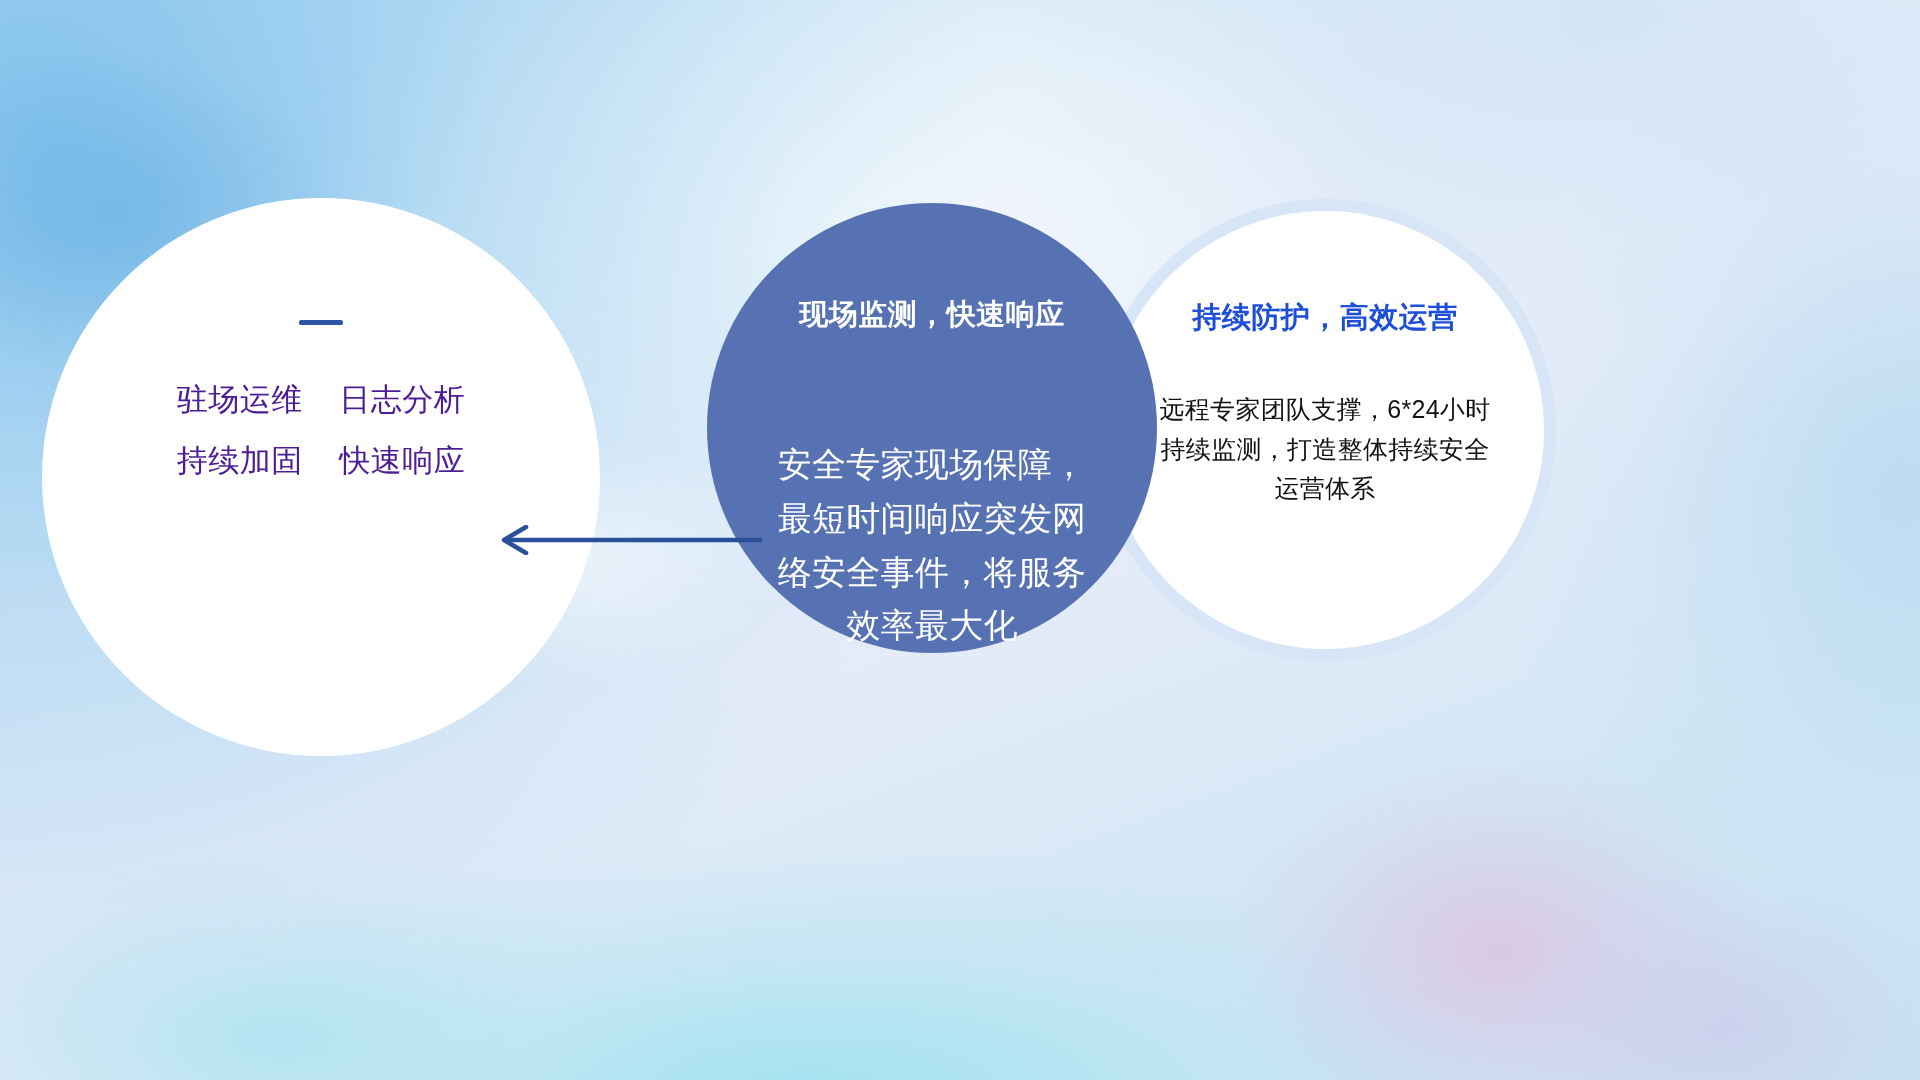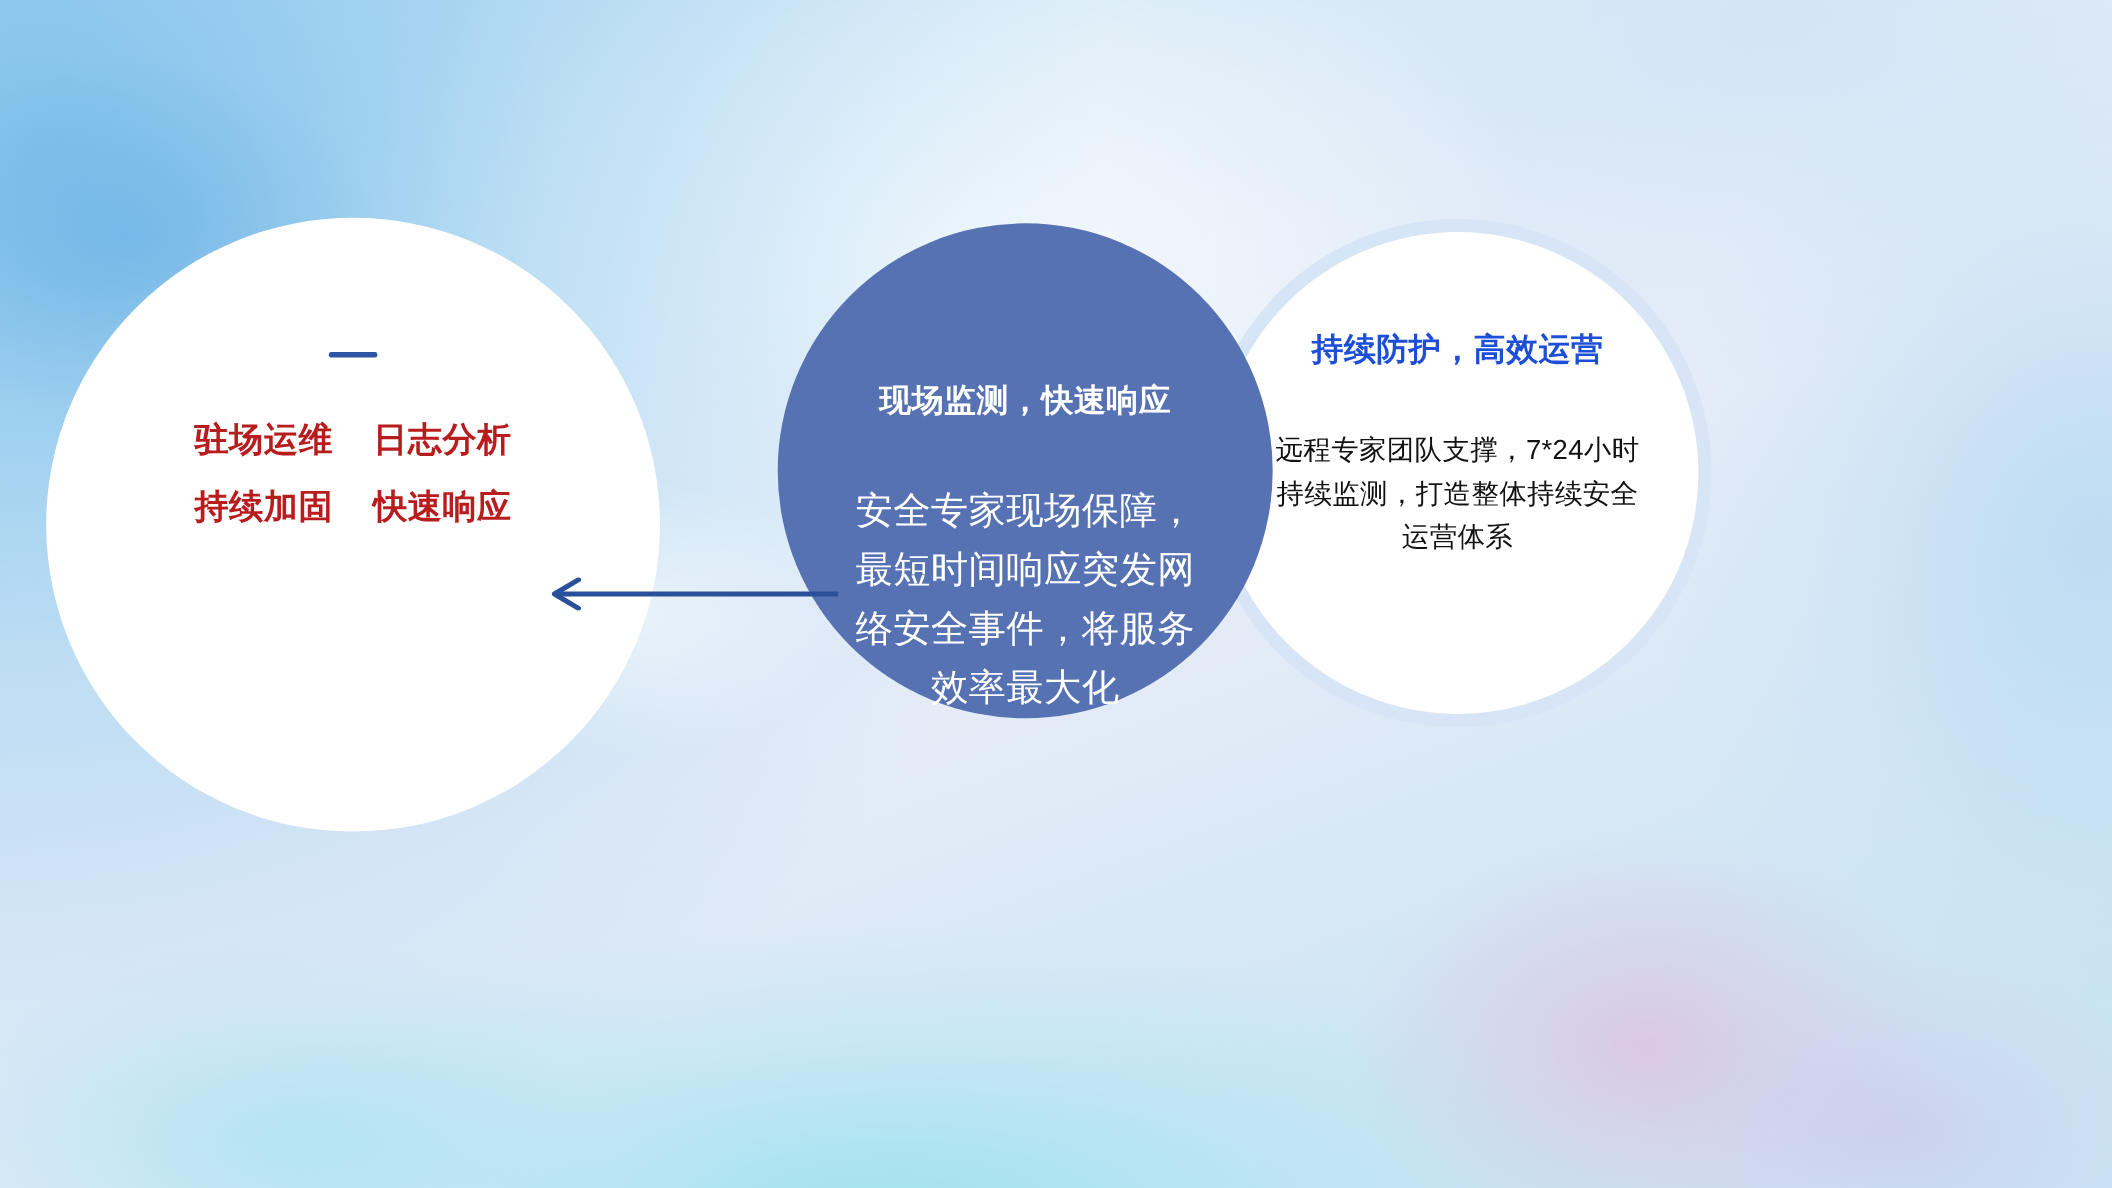--- a/index.html
+++ b/index.html
@@ -86,35 +86,35 @@
   }
   #left-rule {
     width:44px; height:5px;
     background:#2c55a4;
     border-radius:2px;
     margin-top:122px;
   }
   #left-lines {
     margin-top:44px;
     text-align:center;
-    color:#b91c1c;
-    font-weight:bold;
+    color:#4c1d95;
+    font-weight:normal;
     font-size:31px;
     line-height:1.98;
     letter-spacing:0.5px;
   }
   .left-line { white-space:pre; }
 
   
   #circle-center {
     left:707px; top:203px;
     width:450px; height:450px;
     background:#5772b2;
     z-index:3;
-    justify-content:flex-end;
+    justify-content:space-between;
   }
   #center-title {
     margin-top:92px;
     color:#ffffff;
     font-weight:bold;
     font-size:29px;
     white-space:nowrap;
     letter-spacing:0.5px;
   }
   #center-body {
@@ -199,21 +199,21 @@
 
   <div id="circle-right-halo"></div>
 
   <div class="circle" id="circle-center">
     <div id="center-title">现场监测，快速响应</div>
     <div id="center-body">安全专家现场保障，最短时间响应突发网络安全事件，将服务效率最大化</div>
   </div>
 
   <div class="circle" id="circle-right">
     <div id="right-title">持续防护，高效运营</div>
-    <div id="right-body">远程专家团队支撑，7*24小时持续监测，打造整体持续安全运营体系</div>
+    <div id="right-body">远程专家团队支撑，6*24小时持续监测，打造整体持续安全运营体系</div>
   </div>
 
   <svg id="arrow-connector" viewBox="0 0 270 30">
     <line x1="268" y1="15" x2="14" y2="15" stroke="#2a5099" stroke-width="4.5" stroke-linecap="butt"></line>
     <polyline points="32,2 10,15 32,28" fill="none" stroke="#2a5099" stroke-width="4.5" stroke-linecap="round" stroke-linejoin="round"></polyline>
   </svg>
 
 </div>
 
 </body></html>

